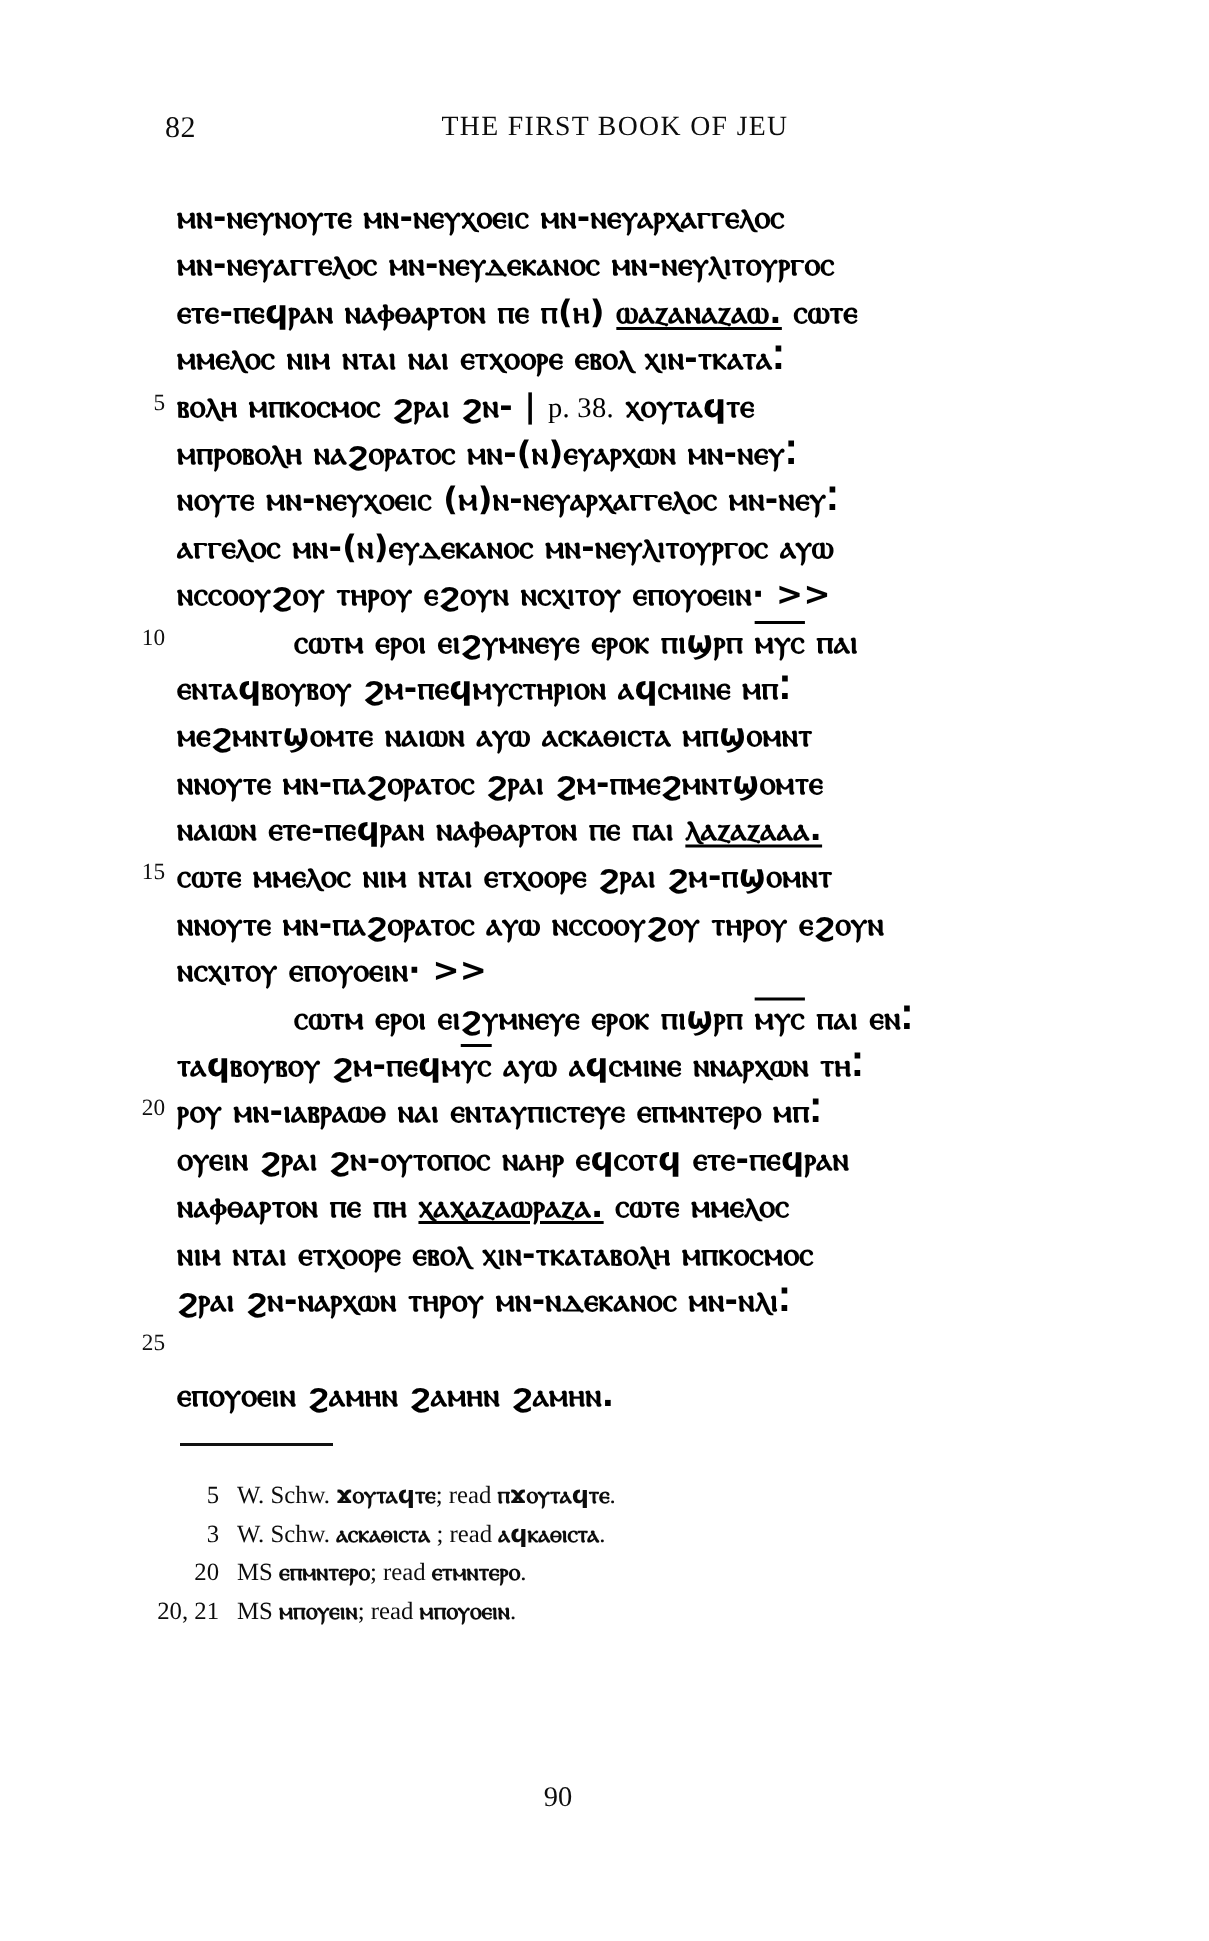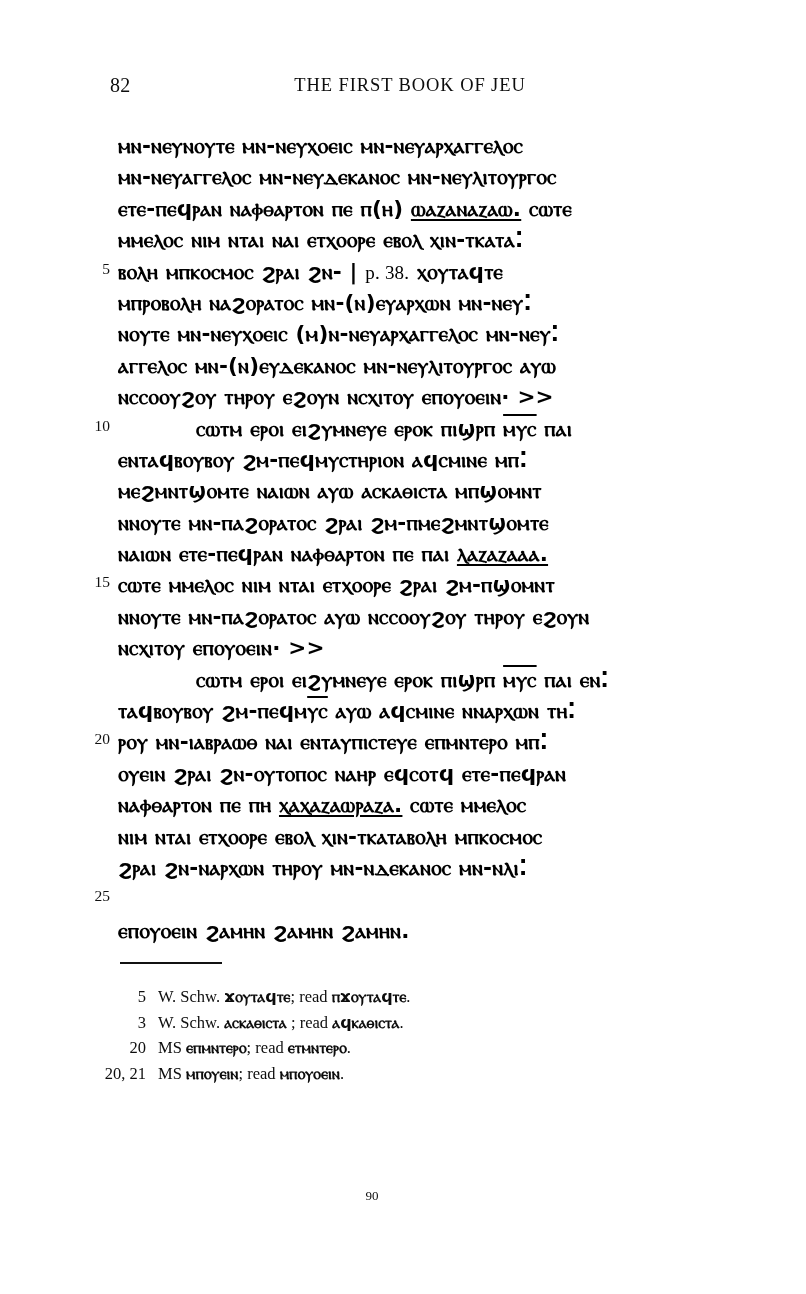--- a/index.html
+++ b/index.html
@@ -135,21 +135,21 @@
     font-size: 16px;
   }
 
   
   .page-footer {
     position: absolute;
     top: 1188px;
     left: 0;
     width: 744px;
     text-align: center;
-    font-size: 13px;
+    font-size: 19px;
   }
 </style>
 </head>
 <body>
 
 <div class="page">
 
   <div class="running-head">
     <span class="folio-number">82</span>
     <span class="head-title">THE FIRST BOOK OF JEU</span>

